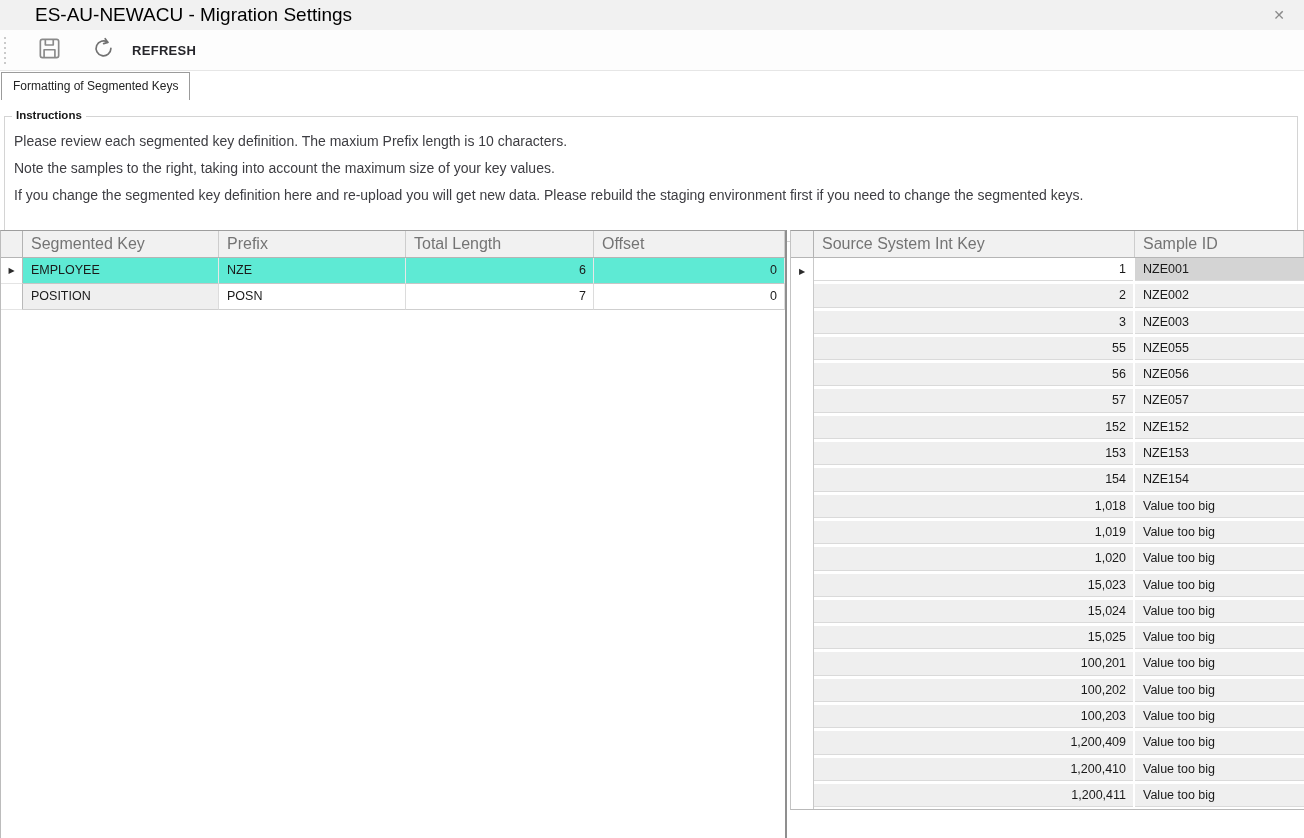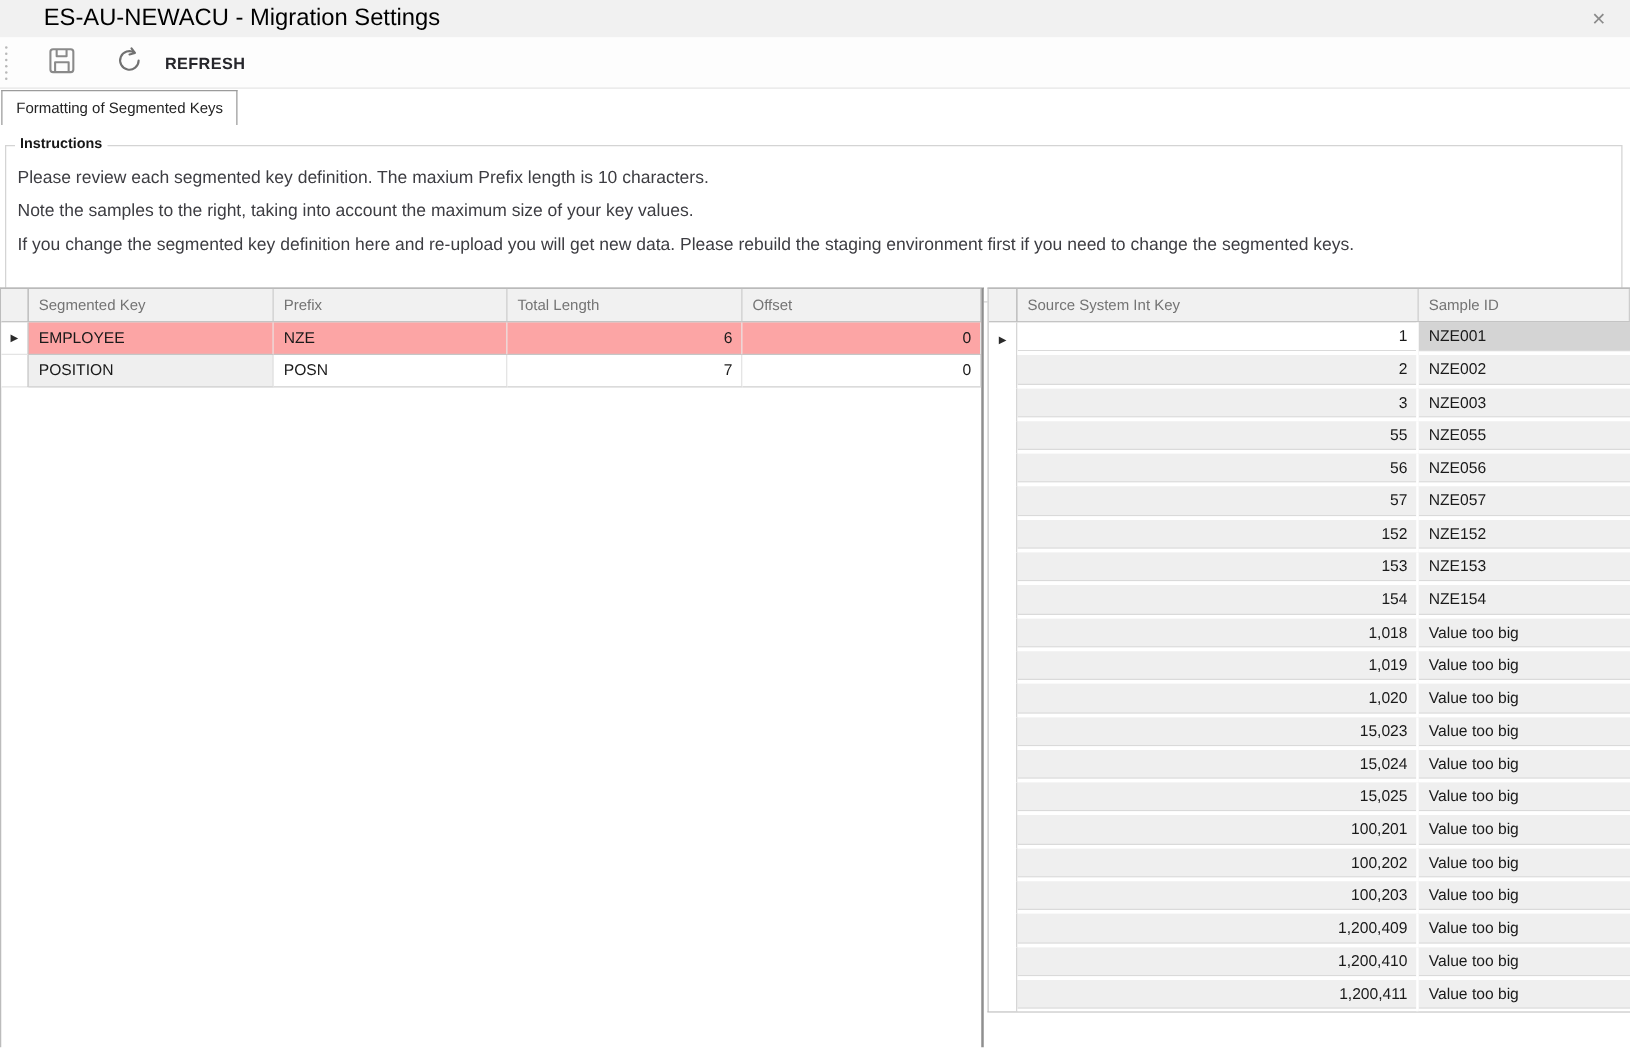--- a/index.html
+++ b/index.html
@@ -27,42 +27,42 @@
 
   
   .groupbox { position: absolute; left: 4px; top: 116px; width: 1294px; height: 126px; border: 1px solid #d4d4d4; background: #fff; }
   .groupbox .legend { position: absolute; left: 7px; top: -8px; background: #fff; padding: 0 4px; font-size: 11.5px; font-weight: 700; color: #161616; }
   .groupbox .ilines { padding: 11px 0 0 9px; }
   .groupbox .iline { font-size: 14px; line-height: 27px; color: #3d3d42; white-space: nowrap; }
 
   
   .grid { position: absolute; background: #fff; overflow: hidden; }
   .g-header { display: flex; height: 27px; background: #f1f1f1; border-bottom: 1px solid #b5b5b5; }
-  .g-header .hcell { font-size: 12px; color: #747474; line-height: 26px; padding-left: 8px; border-right: 1px solid #cdcdcd; overflow: hidden; white-space: nowrap; cursor: pointer; }
+  .g-header .hcell { font-size: 16px; color: #747474; line-height: 26px; padding-left: 8px; border-right: 1px solid #cdcdcd; overflow: hidden; white-space: nowrap; cursor: pointer; }
   .g-header .hsel { padding: 0; border-right: 1px solid #b3b3b3; cursor: default; }
   .g-row { display: flex; }
   .cell { overflow: hidden; white-space: nowrap; font-size: 12.5px; color: #1a1a1a; }
   .num { text-align: right; padding-right: 7px; }
   .txt { padding-left: 8px; }
   .sel-col { display: flex; align-items: center; justify-content: center; background: #fff; }
   .ind { font-size: 8px; color: #2b2b2b; }
   .g-row.selected .ind::before { content: "\25B6"; }
 
   
   .grid-left { left: 0; top: 230px; width: 787px; height: 608px; border-top: 1px solid #9e9e9e; border-left: 1px solid #bcbcbc; border-right: 2px solid #8f8f8f; }
   .grid-left .w-sel { width: 22px; }
   .grid-left .w-key { width: 196px; }
   .grid-left .w-prefix { width: 187px; }
   .grid-left .w-total { width: 188px; }
   .grid-left .w-offset { flex: 1; }
   .left-row { height: 26px; cursor: pointer; }
   .left-row .cell { line-height: 25px; background: #fff; border-right: 1px solid #dcdcdc; border-bottom: 1px solid #cfcfcf; }
   .left-row .sel-col { border-right: 1px solid #b9b9b9; border-bottom: 1px solid #e4e4e4; }
   .left-row .c-key { background: #efefef; }
-  .left-row.selected .cell:not(.sel-col) { background: #fca5a5; border-right-color: #e7e7e7; border-bottom-color: #c6c6c6; }
+  .left-row.selected .cell:not(.sel-col) { background: #5eead4; border-right-color: #e7e7e7; border-bottom-color: #c6c6c6; }
 
   
   .grid-right { left: 790px; top: 230px; width: 514px; height: 580px; border-top: 1px solid #9e9e9e; border-left: 1px solid #c3c3c3; border-bottom: 1px solid #b9b9b9; }
   .grid-right .w-sel { width: 23px; }
   .grid-right .w-int { width: 321px; }
   .grid-right .w-sample { flex: 1; }
   .right-row { height: 26.3px; cursor: pointer; }
   .right-row .cell { line-height: 23px; background: #efefef; border-bottom: 3px solid #fff; box-shadow: inset 0 -1px 0 #dadada; }
   .right-row .c-int { border-right: 2px solid #fff; }
   .right-row .sel-col { background: #fff; border-right: 1px solid #c9c9c9; border-bottom: none; box-shadow: none; }

